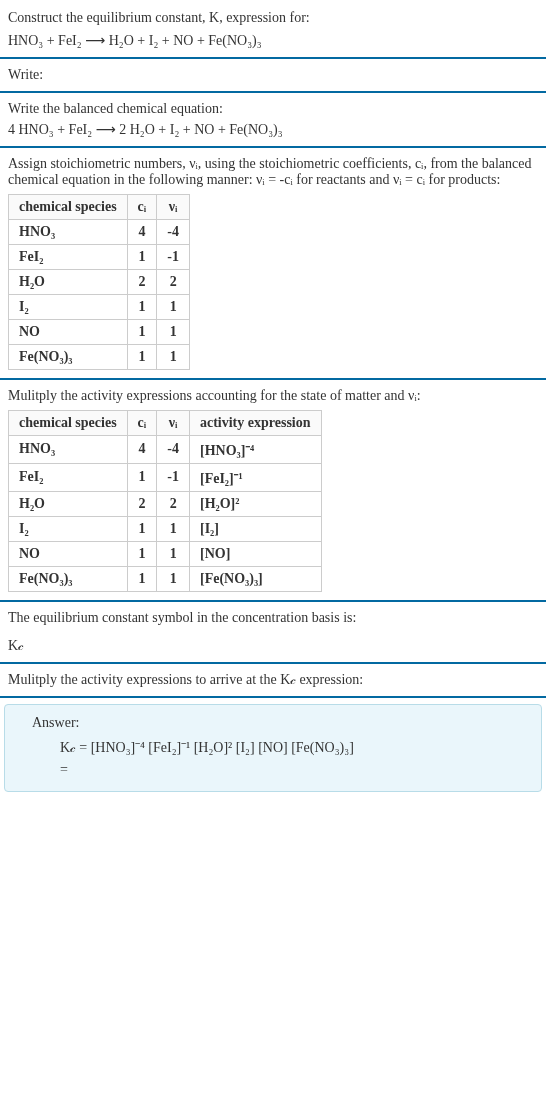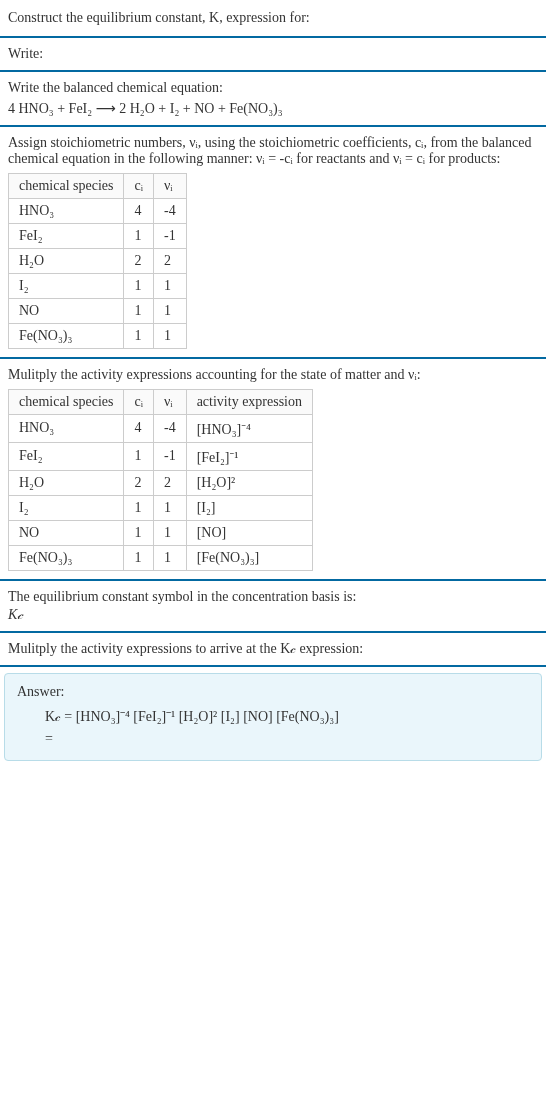--- a/index.html
+++ b/index.html
@@ -33,32 +33,33 @@
       padding-left: 0;
     }
     table {
       border-collapse: collapse;
       margin-top: 6px;
     }
     th, td {
       border: 1px solid #ccc;
       padding: 4px 10px;
       text-align: left;
-      font-weight: normal;
+      font-weight: bold;
     }
     th {
       background: #fafafa;
     }
     .center {
+      text-align: center;
     }
     .answer-box {
       background: #eaf6fb;
       border: 1px solid #b8dce8;
       border-radius: 4px;
-      padding: 10px 12px;
+      padding: 10px 27px;
       margin: 6px 4px 4px 4px;
     }
     .answer-label {
       margin-bottom: 6px;
     }
     .kc-line {
       padding-left: 28px;
       line-height: 1.6;
     }
     .frac {
@@ -69,29 +70,29 @@
     .frac .num {
       display: block;
       border-bottom: 1px solid #333;
       padding: 0 4px;
     }
     .frac .den {
       display: block;
       padding: 0 4px;
     }
     .symbol-line {
-      margin-top: 2px;
-      font-style: italic;
+      margin-top: 12px;
     }
   </style>
 </head>
 <body>
 
 <div class="section">
   <div class="prompt-text">Construct the equilibrium constant, K, expression for:</div>
+  <div class="equation">HNO₃ + FeI₂ ⟶ H₂O + I₂ + NO + Fe(NO₃)₃</div>
 </div>
 
 <div class="section">
   <div>Write:</div>
 </div>
 
 <div class="section">
   <div>Write the balanced chemical equation:</div>
   <div class="equation">4 HNO₃ + FeI₂ ⟶ 2 H₂O + I₂ + NO + Fe(NO₃)₃</div>
 </div>

